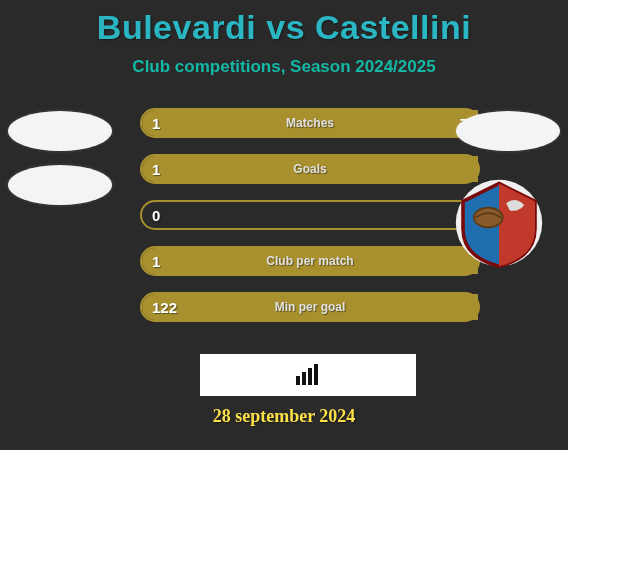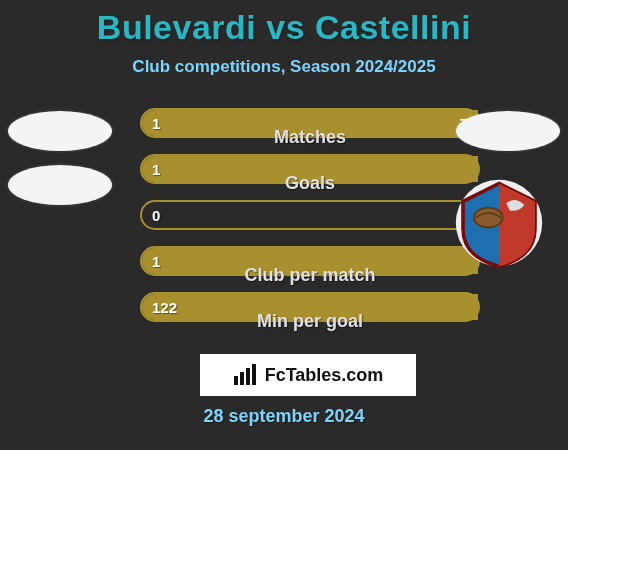--- a/index.html
+++ b/index.html
@@ -21,21 +21,21 @@
     text-align: center;
     font-size: 34px;
     font-weight: 800;
     color: #2bb6c3;
     margin-top: 8px;
     letter-spacing: 0.5px;
     text-shadow: 1px 1px 2px rgba(0,0,0,0.4);
   }
   .subtitle {
     text-align: center;
-    color: #7dd3fc;
+    color: #14b8a6;
     font-size: 17px;
     font-weight: 600;
     margin-top: 10px;
   }
   .stats-area {
     position: absolute;
     top: 108px;
     left: 0;
     width: 100%;
   }
@@ -57,29 +57,29 @@
   .bar-fill {
     position: absolute;
     top: 0;
     left: 0;
     height: 100%;
     background: #a8902f;
     border-radius: 13px 0 0 13px;
   }
   .stat-label {
     position: absolute;
-    top: 14px;
+    top: 0;
     left: 0;
     width: 100%;
     height: 100%;
     display: flex;
     align-items: center;
     justify-content: center;
     color: #e0e0e0;
-    font-size: 18px;
+    font-size: 12px;
     font-weight: 700;
     text-shadow: 1px 1px 1px rgba(0,0,0,0.45);
   }
   .val-left {
     position: absolute;
     left: 10px;
     top: 0;
     height: 100%;
     display: flex;
     align-items: center;
@@ -138,24 +138,25 @@
   .fctables-text {
     color: #111;
     font-size: 18px;
     font-weight: 700;
   }
   .date-line {
     position: absolute;
     top: 406px;
     width: 100%;
     text-align: center;
-    color: #7dd3fc;
+    color: #fde047;
     font-size: 18px;
     font-weight: 700;
     text-shadow: 1px 1px 1px rgba(0,0,0,0.4);
+    font-family: Liberation Serif, serif;
   }
 </style>
 </head>
 <body>
 
 <div class="card">
 
   <div class="title">Bulevardi vs Castellini</div>
   <div class="subtitle">Club competitions, Season 2024/2025</div>
 
@@ -227,17 +228,16 @@
     </svg>
   </div>
 
   <div class="fctables-box">
     <svg width="26" height="22" viewBox="0 0 26 22">
       <rect x="1" y="12" width="4" height="9" fill="#111"></rect>
       <rect x="7" y="8" width="4" height="13" fill="#111"></rect>
       <rect x="13" y="4" width="4" height="17" fill="#111"></rect>
       <rect x="19" y="0" width="4" height="21" fill="#111"></rect>
     </svg>
-    <span class="fctables-text">FcTables.com</span>
   </div>
 
   <div class="date-line">28 september 2024</div>
 </div>
 
 </body></html>

